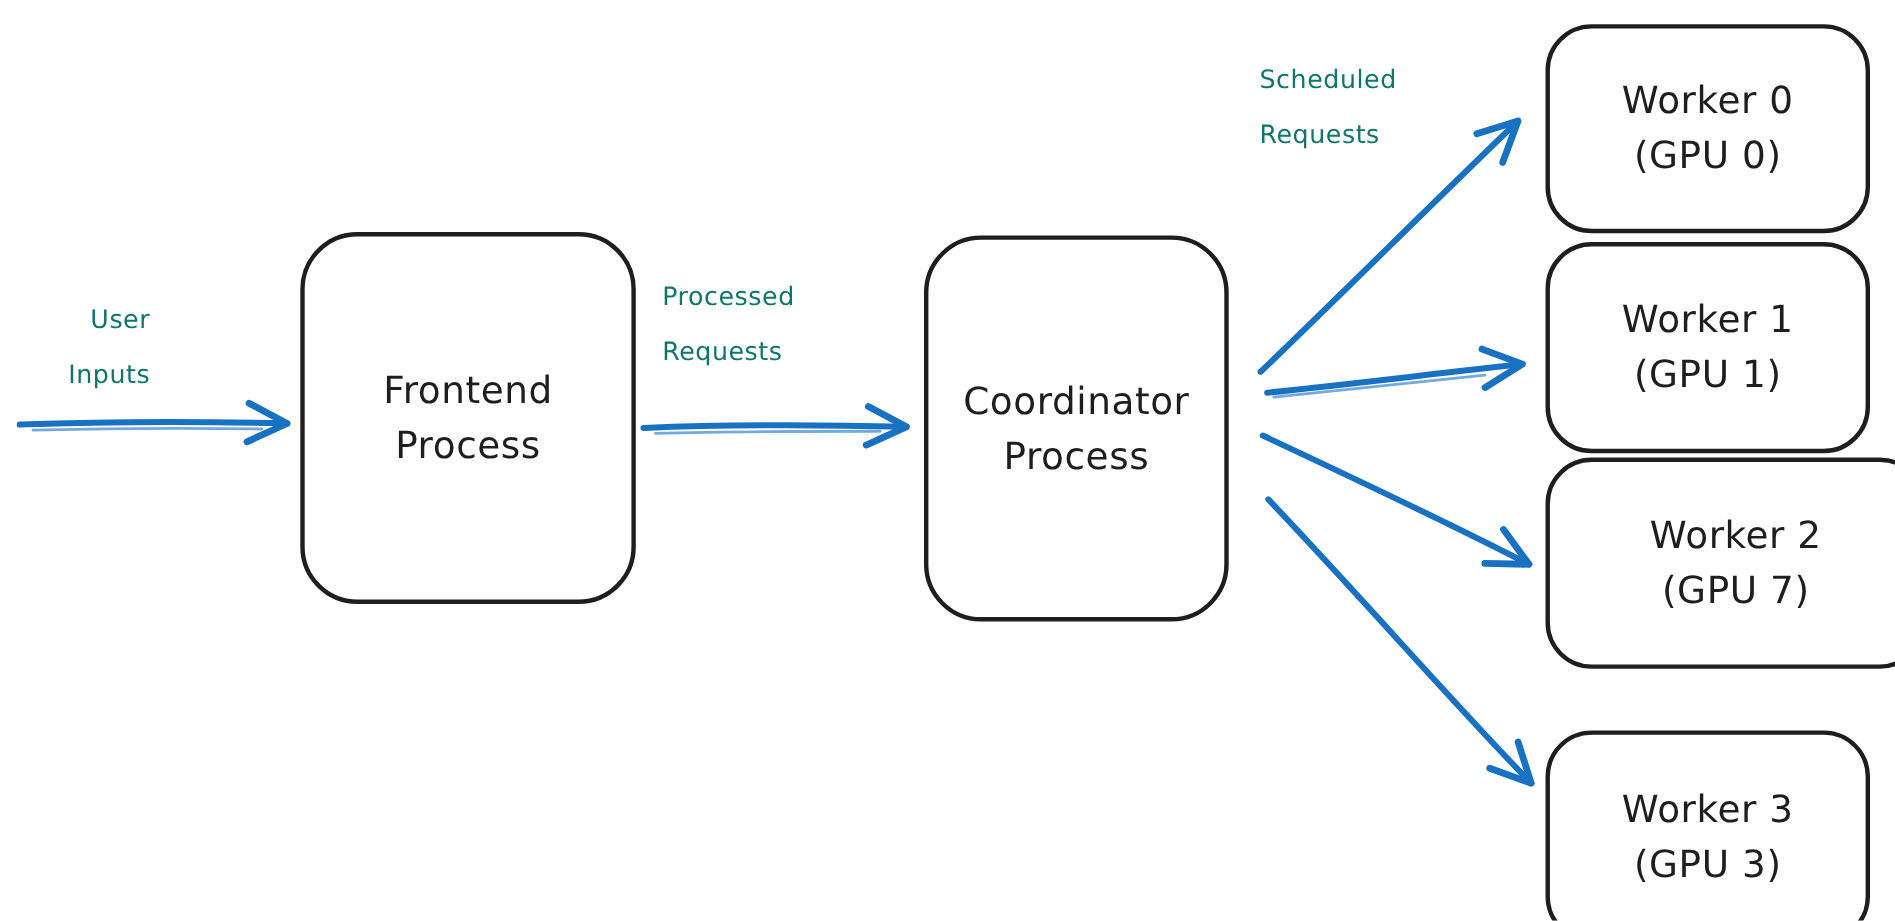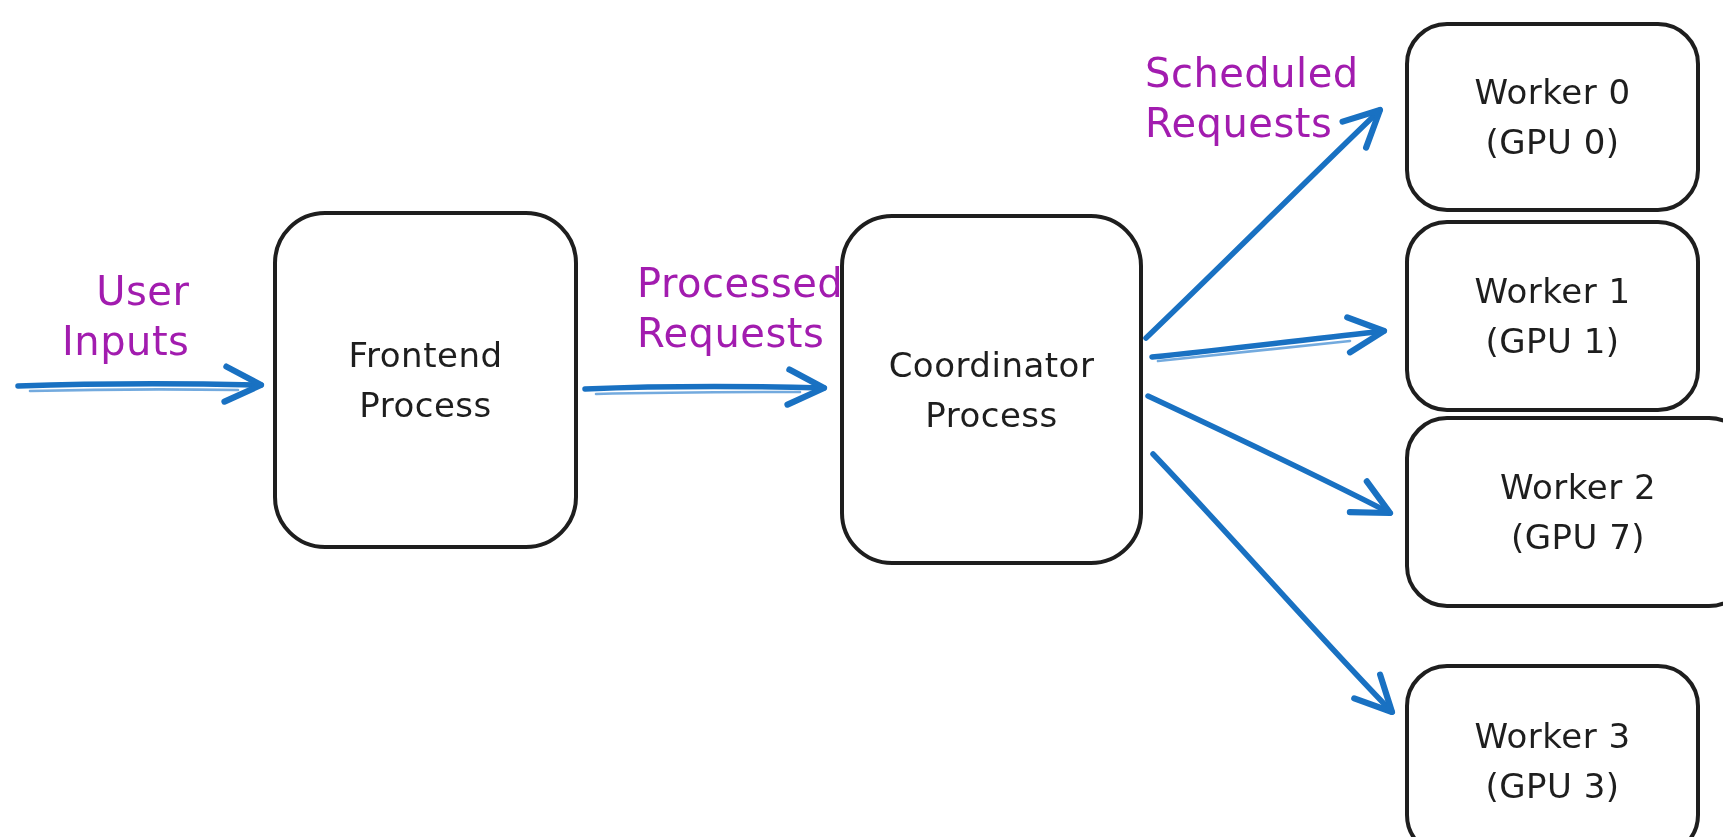--- a/index.html
+++ b/index.html
@@ -40,39 +40,39 @@
     letter-spacing: 0.5px;
     white-space: nowrap;
   }
   .process-node {
     border-radius: 52px;
   }
   .worker-node {
     border-radius: 42px;
   }
   #node-frontend    { left: 273px;  top: 211px; width: 305px; height: 338px; }
-  #node-coordinator { left: 840px;  top: 214px; width: 303px; height: 351px; }
+  #node-coordinator { left: 840px;  top: 214px; width: 277px; height: 351px; }
   #node-worker0 { left: 1405px; top: 22px;  width: 295px; height: 190px; }
   #node-worker1 { left: 1405px; top: 220px; width: 295px; height: 192px; }
   #node-worker2 { left: 1405px; top: 416px; width: 346px; height: 192px; }
   #node-worker3 { left: 1405px; top: 625px; width: 295px; height: 193px; margin-top: 39px; }
 
   .edge-label .line {
     display: block;
-    font-size: 40px;
+    font-size: 23px;
     line-height: 50px;
-    color: #a21caf;
+    color: #0f766e;
     letter-spacing: 0.5px;
     white-space: nowrap;
   }
   .edge-label {
     position: absolute;
   }
   #label-user-inputs        { left: 62px;   top: 266px; text-align: right; }
-  #label-processed-requests { left: 602px;  top: 258px; margin-left: 35px; }
+  #label-processed-requests { left: 602px;  top: 245px; }
   #label-scheduled-requests { left: 1145px; top: 48px;  }
 
   .edge-main {
     fill: none;
     stroke: #1971c2;
     stroke-width: 5.5;
     stroke-linecap: round;
   }
   .edge-sketch {
     fill: none;

